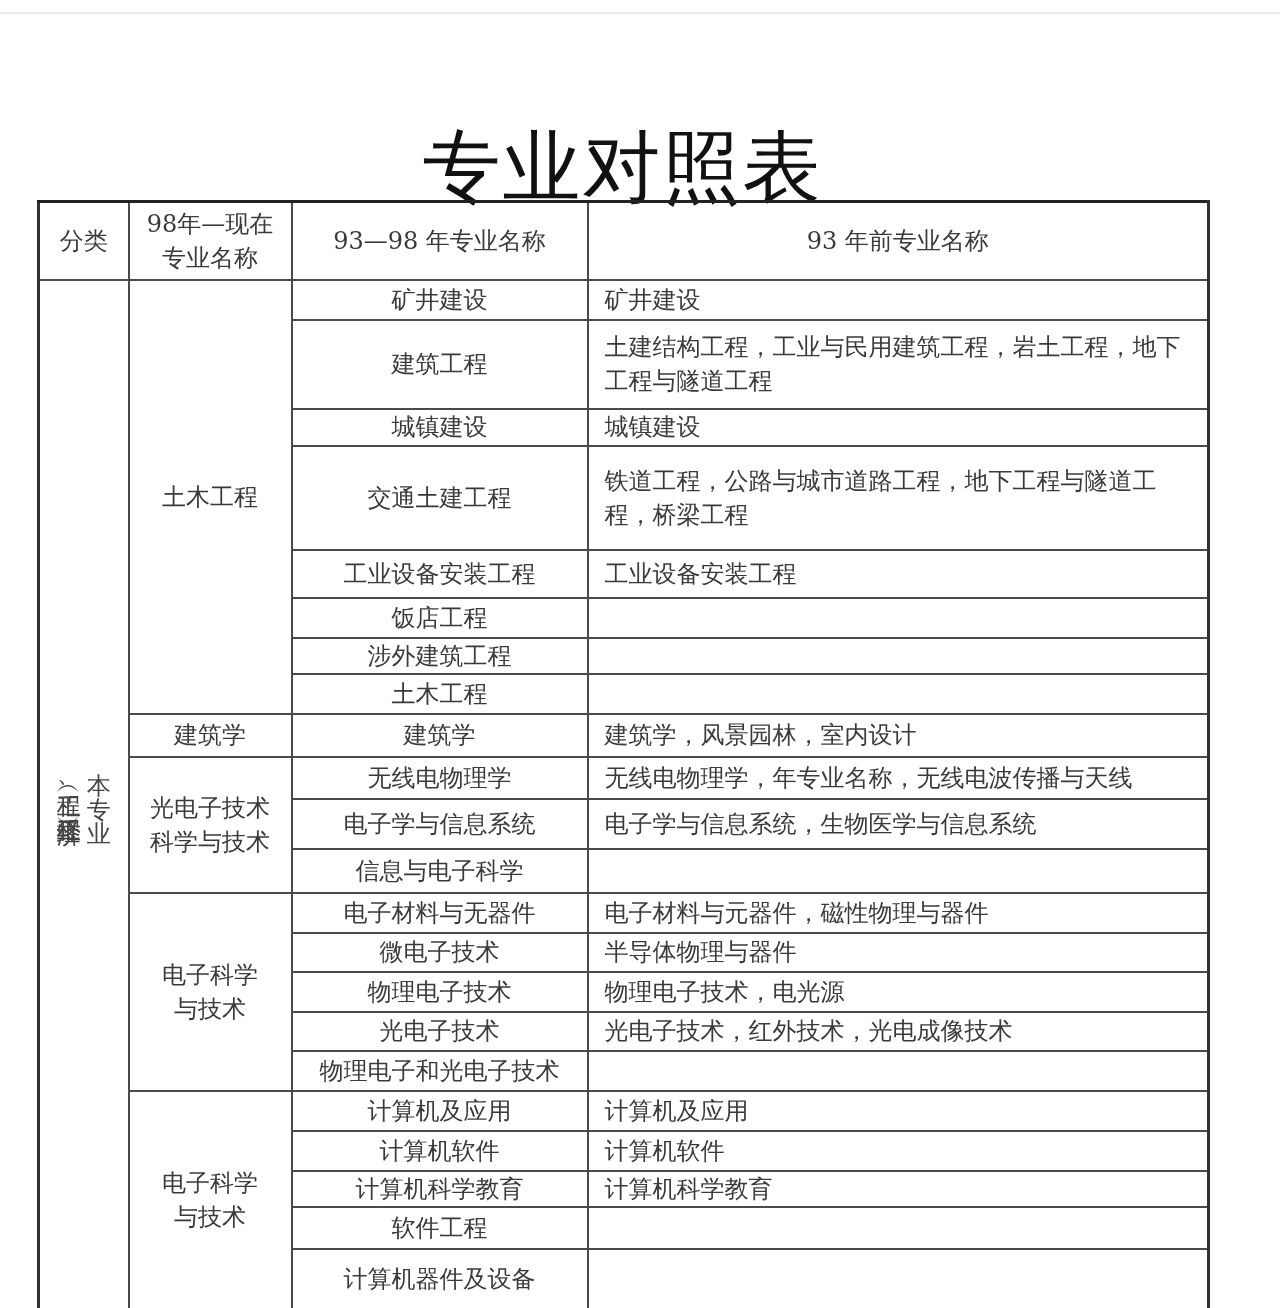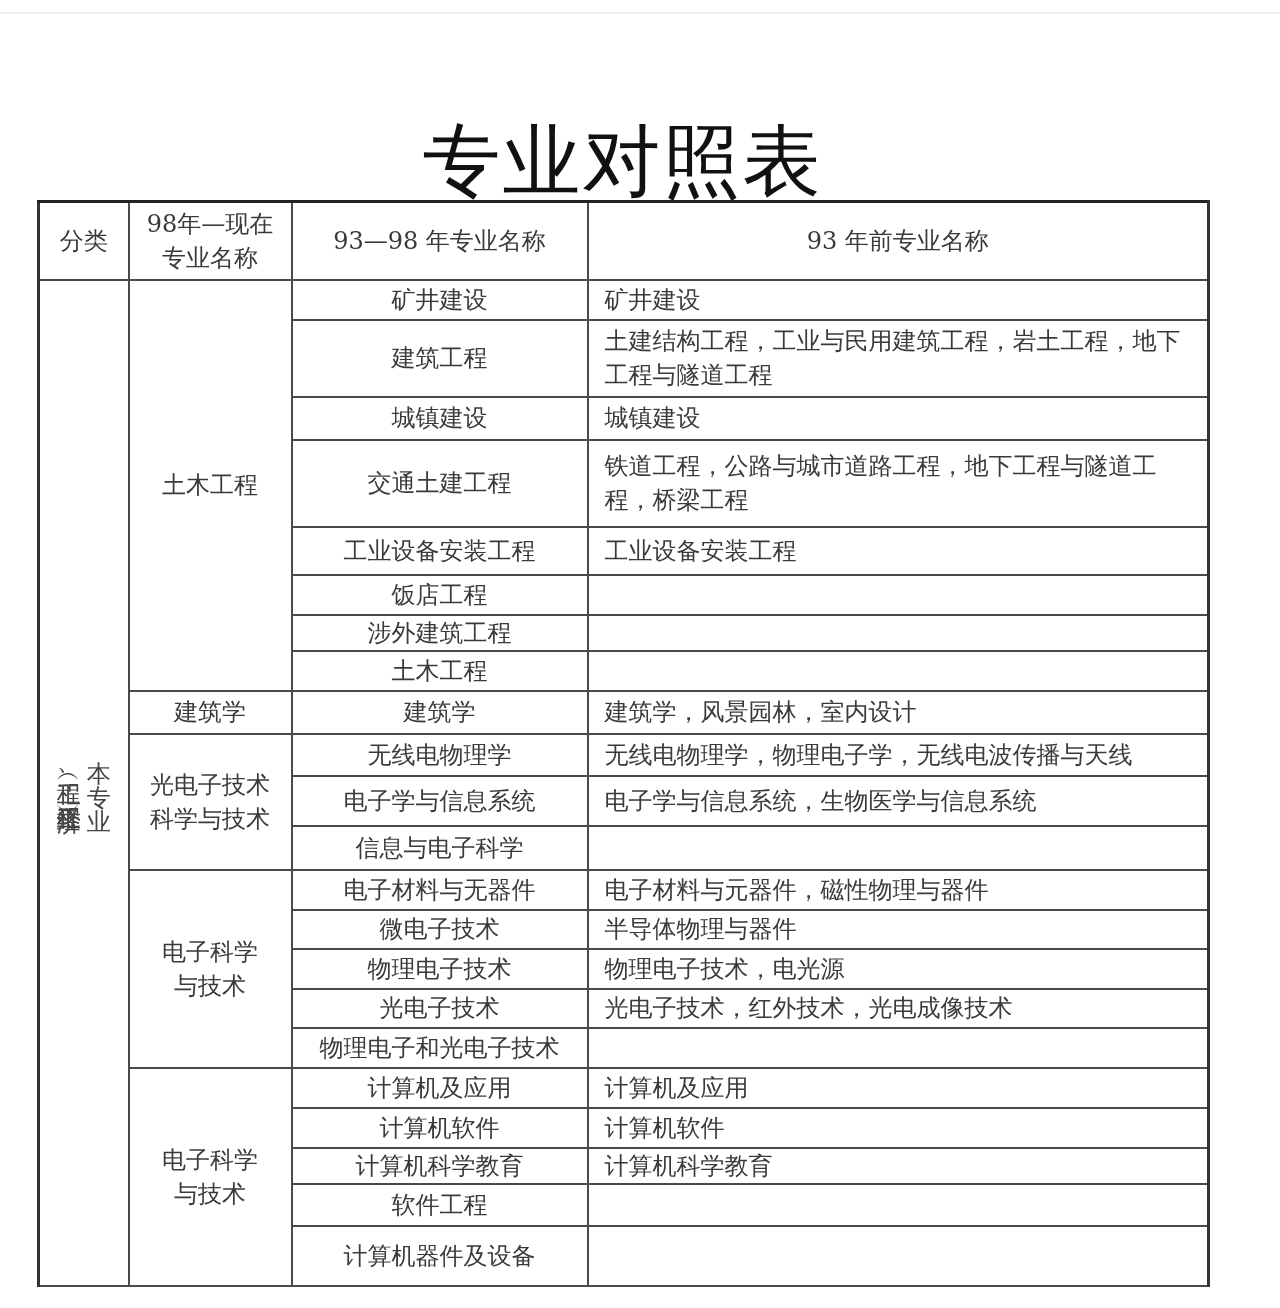--- a/index.html
+++ b/index.html
@@ -19,21 +19,21 @@
     position: absolute;
     left: 0; top: 12px;
     width: 1280px; height: 2px;
     background: #ececec;
   }
   .doc-title {
     position: absolute;
     left: 0; top: 70px;
     width: 1245px;
     text-align: center;
-    font-family: Liberation Mono, monospace;
+    font-family: Liberation Sans, sans-serif;
     font-size: 78px;
     font-weight: normal;
     color: #111111;
     letter-spacing: 2px;
     line-height: 90px;
   }
   table.map {
     position: absolute;
     left: 37px;
     top: 200px;
@@ -108,29 +108,29 @@
       <td class="cat-cell" rowspan="22">
         <span class="vtext">
           <span class="spaced">本专业</span><br>
           <span>（工程、工程经济）</span>
         </span>
       </td>
       <td class="group-name" rowspan="8">土木工程</td>
       <td class="mid">矿井建设</td>
       <td class="old">矿井建设</td>
     </tr>
-    <tr style="height:77px">
+    <tr style="height:89px">
       <td class="mid">建筑工程</td>
       <td class="old">土建结构工程，工业与民用建筑工程，岩土工程，地下工程与隧道工程</td>
     </tr>
-    <tr style="height:43px">
+    <tr style="height:37px">
       <td class="mid">城镇建设</td>
       <td class="old">城镇建设</td>
     </tr>
-    <tr style="height:87px">
+    <tr style="height:104px">
       <td class="mid">交通土建工程</td>
       <td class="old">铁道工程，公路与城市道路工程，地下工程与隧道工程，桥梁工程</td>
     </tr>
     <tr style="height:48px">
       <td class="mid">工业设备安装工程</td>
       <td class="old">工业设备安装工程</td>
     </tr>
     <tr style="height:40px">
       <td class="mid">饭店工程</td>
       <td class="old"></td>
@@ -149,21 +149,21 @@
       <td class="mid">建筑学</td>
       <td class="old">建筑学，风景园林，室内设计</td>
     </tr>
 
     <tr style="height:42px">
       <td class="group-name" rowspan="3">
         <div>光电子技术</div>
         <div>科学与技术</div>
       </td>
       <td class="mid">无线电物理学</td>
-      <td class="old">无线电物理学，物理电子学，无线电波传播与天线</td>
+      <td class="old">无线电物理学，年专业名称，无线电波传播与天线</td>
     </tr>
     <tr style="height:50px">
       <td class="mid">电子学与信息系统</td>
       <td class="old">电子学与信息系统，生物医学与信息系统</td>
     </tr>
     <tr style="height:44px">
       <td class="mid">信息与电子科学</td>
       <td class="old"></td>
     </tr>
 

